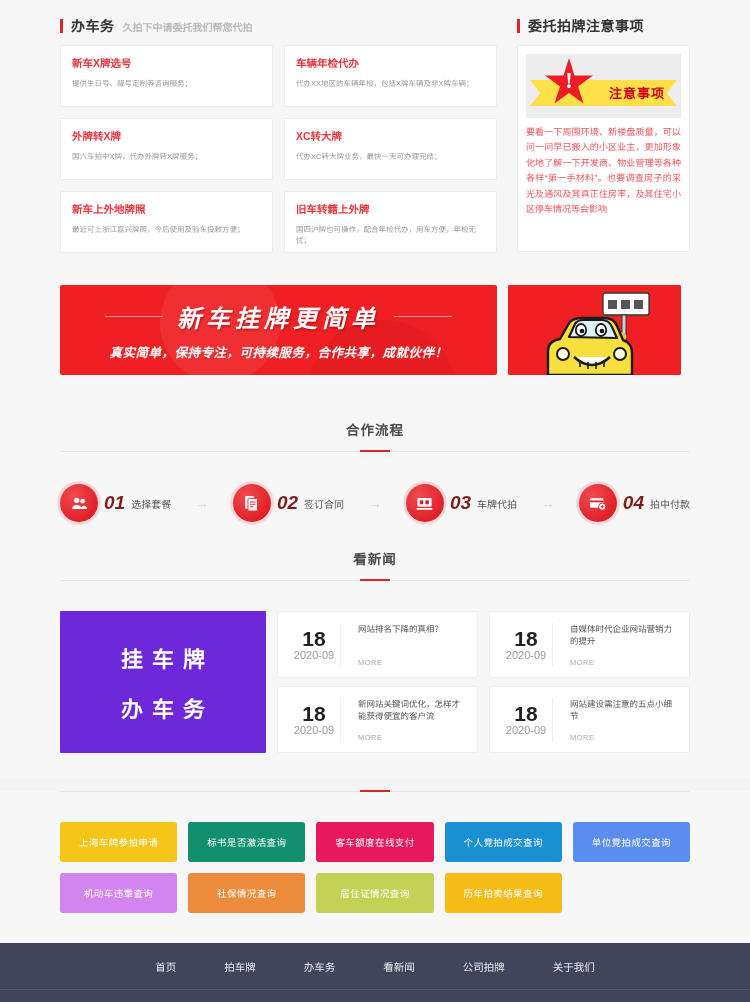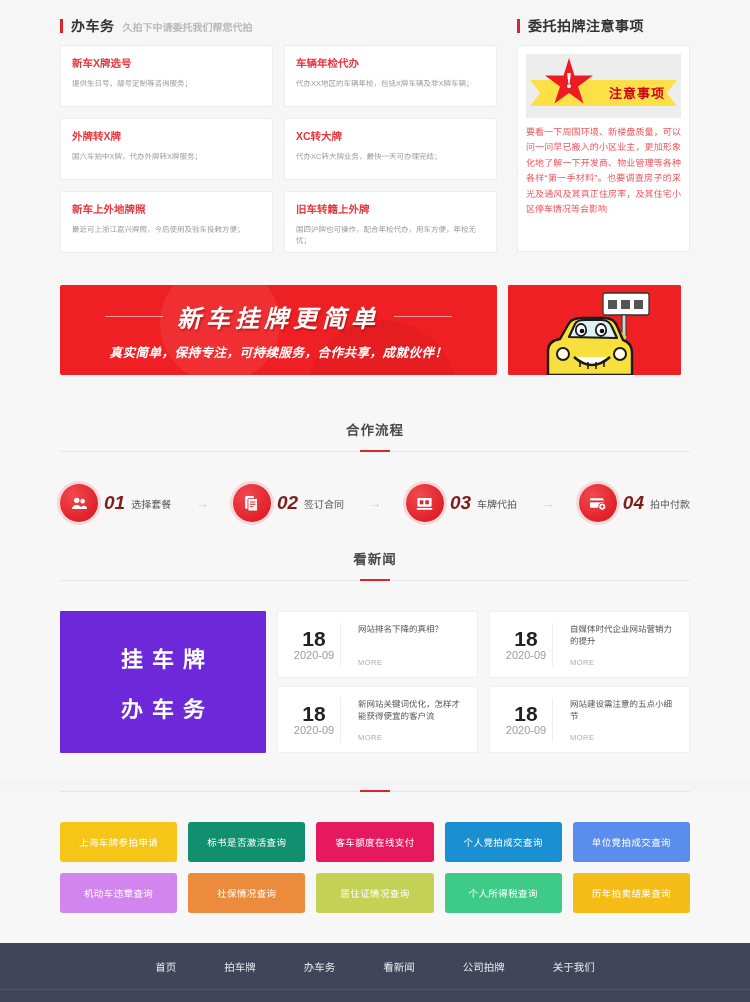--- a/index.html
+++ b/index.html
@@ -422,21 +422,20 @@
 
     <div class="query-grid">
       <div class="qbtn" style="background:#f5c518">上海车牌参拍申请</div>
       <div class="qbtn" style="background:#128f6e">标书是否激活查询</div>
       <div class="qbtn" style="background:#e6195e">客车额度在线支付</div>
       <div class="qbtn" style="background:#1a8fd1">个人竞拍成交查询</div>
       <div class="qbtn" style="background:#5b8def">单位竞拍成交查询</div>
       <div class="qbtn" style="background:#d284ef">机动车违章查询</div>
       <div class="qbtn" style="background:#ec8b3c">社保情况查询</div>
       <div class="qbtn" style="background:#c3d254">居住证情况查询</div>
-      <div class="qbtn" style="background:#3ecb87">个人所得税查询</div>
       <div class="qbtn" style="background:#f5bc18">历年拍卖结果查询</div>
     </div>
   </div>
 
   <div class="footer">
     <div class="footer-nav">
       <a href="#">首页</a>
       <a href="#">拍车牌</a>
       <a href="#">办车务</a>
       <a href="#">看新闻</a>

